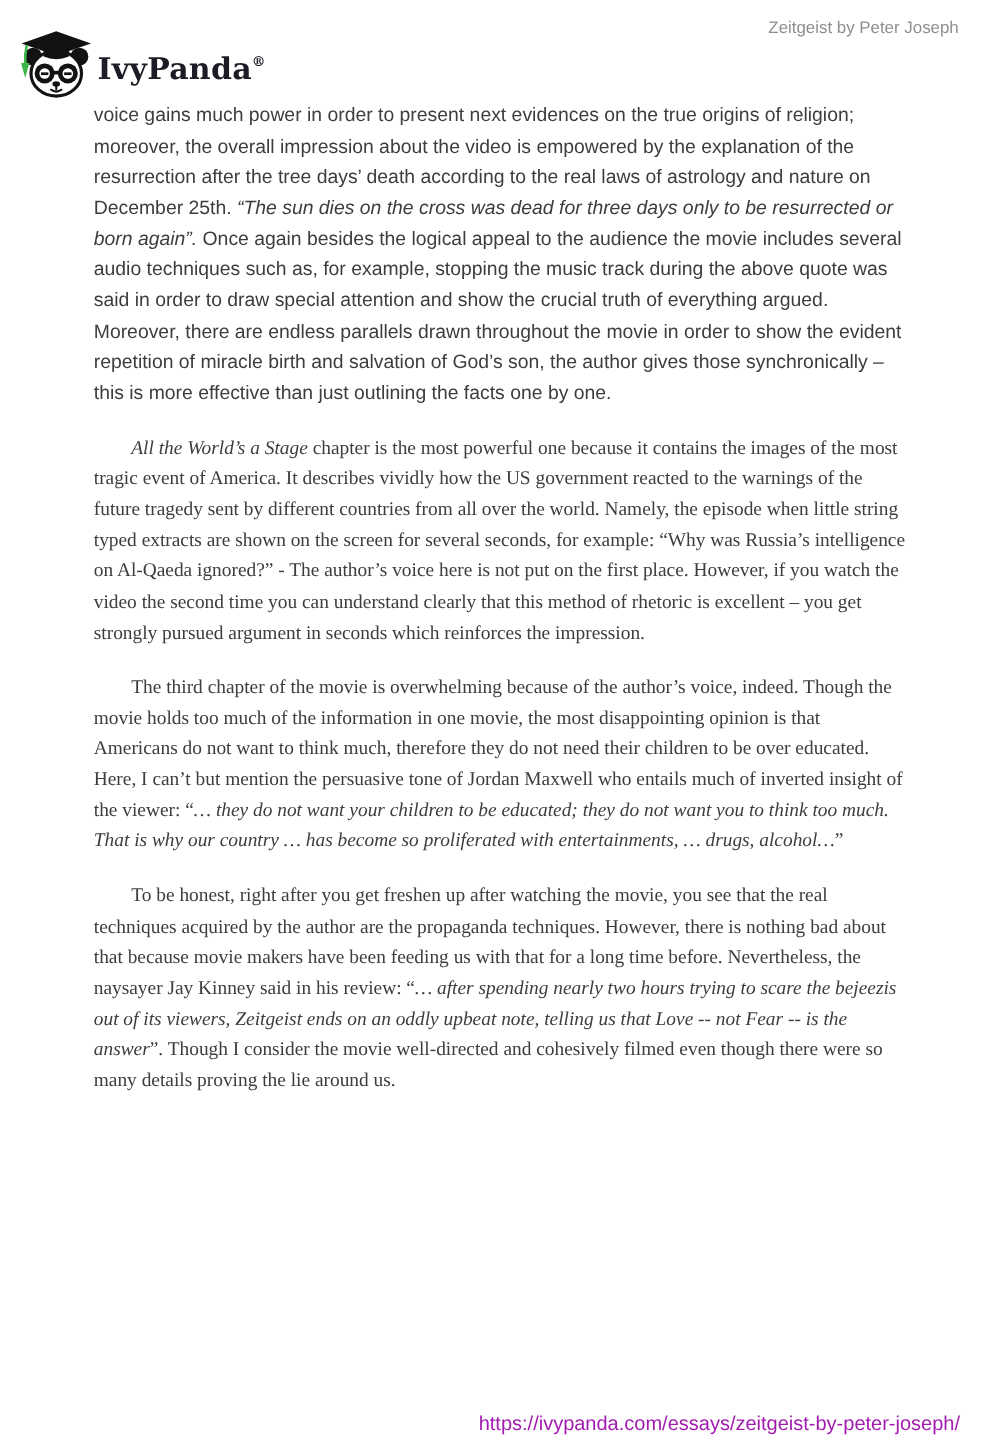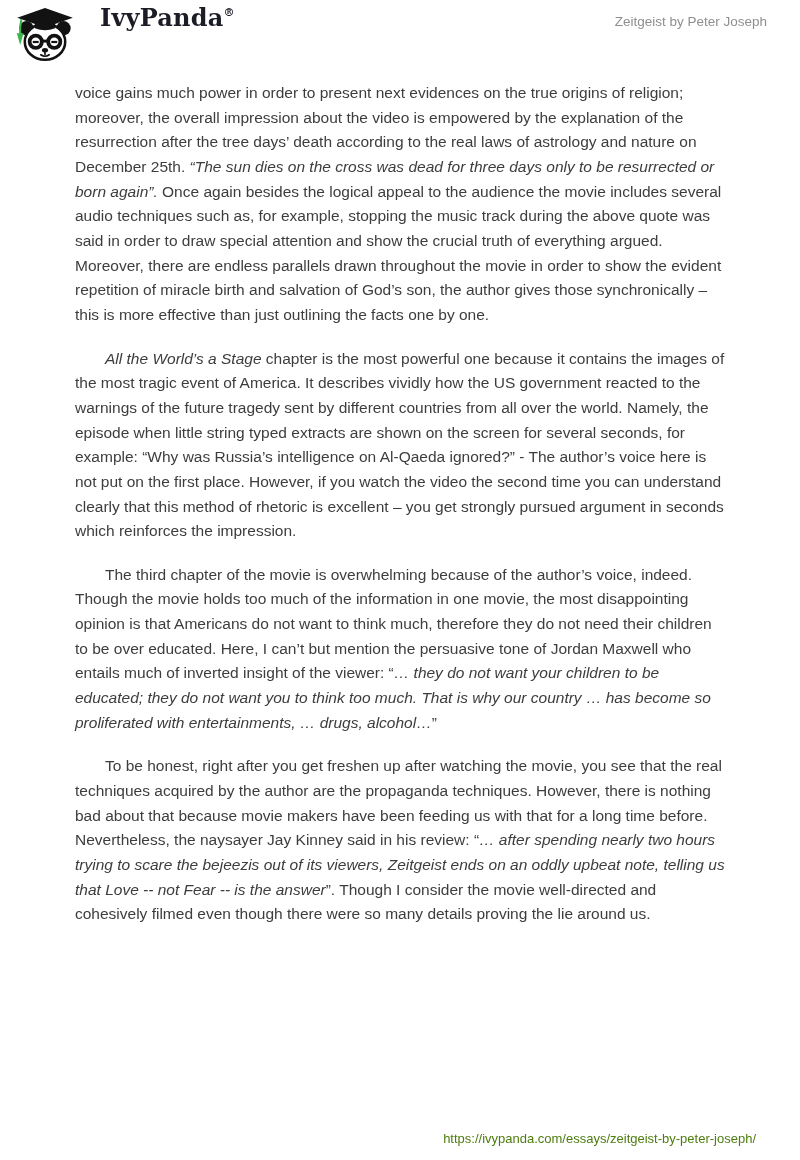--- a/index.html
+++ b/index.html
@@ -7,24 +7,24 @@
     position: relative;
     width: 800px;
     height: 1160px;
     background: #ffffff;
     overflow: hidden;
     font-family: "Liberation Sans", sans-serif;
   }
   .header-logo {
     position: absolute;
     left: 13px;
-    top: 6px;
+    top: 23px;
     display: flex;
-    align-items: flex-start;
-    gap: 23px;
+    align-items: center;
+    gap: 1px;
   }
   .logo-text {
     font-family: "DejaVu Serif", serif;
     font-weight: 700;
     font-size: 24px;
     color: #1c1c26;
     letter-spacing: 0.2px;
     line-height: 1;
   }
   .logo-reg {
@@ -46,28 +46,28 @@
     position: absolute;
     left: 75px;
     top: 81px;
     width: 650px;
     font-size: 15.5px;
     line-height: 24.65px;
     color: #3d3d3d;
     text-align: left;
   }
   .essay-body p { margin: 0 0 19px 0; }
-  .essay-body p.indent { text-indent: 30px; }
+  .essay-body p.indent { text-indent: 30px; font-family: Liberation Serif, serif; }
   .essay-body em { font-style: italic; }
   .footer-url {
     position: absolute;
     top: 1131px;
-    right: 44px;
-    font-size: 13px;
-    color: #4d7c0f;
+    right: 32px;
+    font-size: 16px;
+    color: #a21caf;
   }
 </style>
 </head>
 <body>
 
 <div class="page">
 
   <div class="header-logo">
     <span>
       <svg width="64" height="58" viewBox="0 0 76 68" xmlns="http://www.w3.org/2000/svg">

